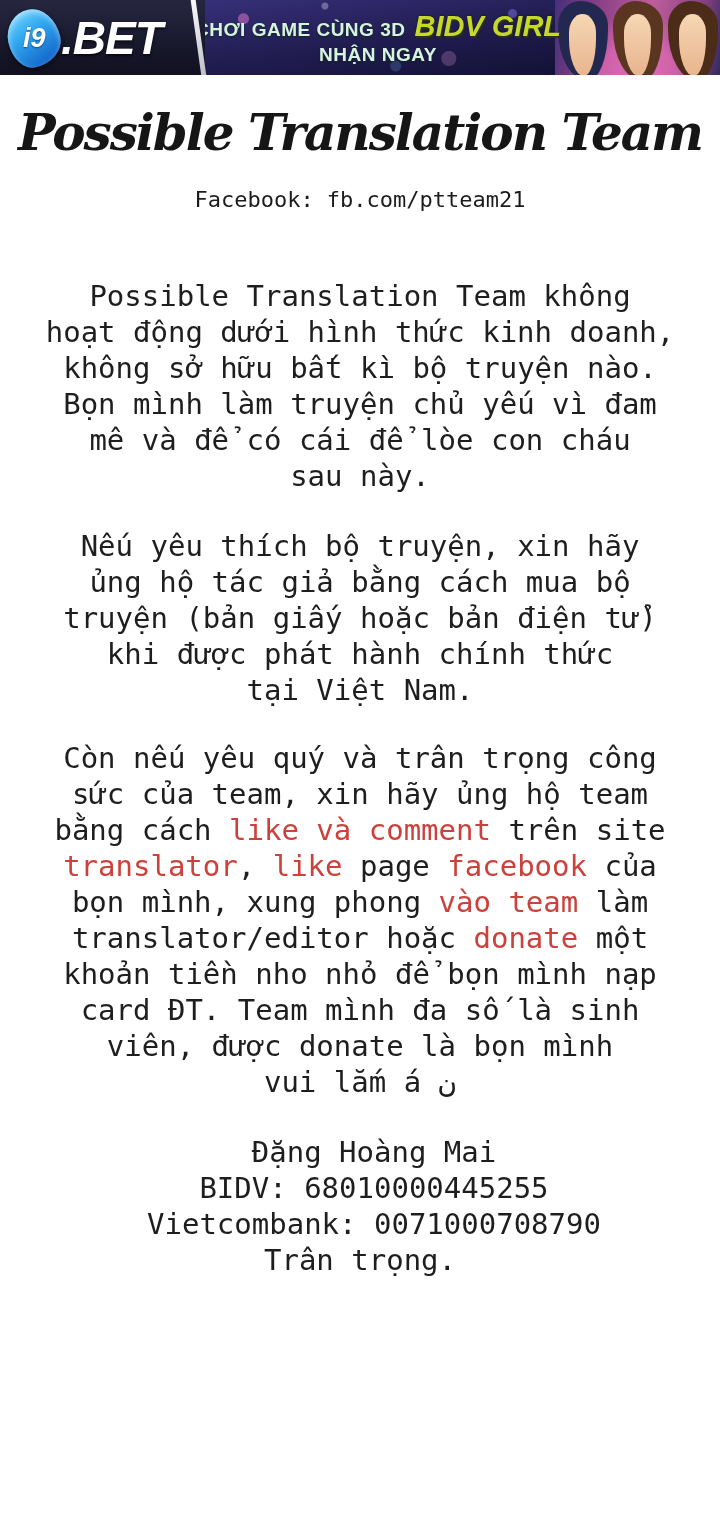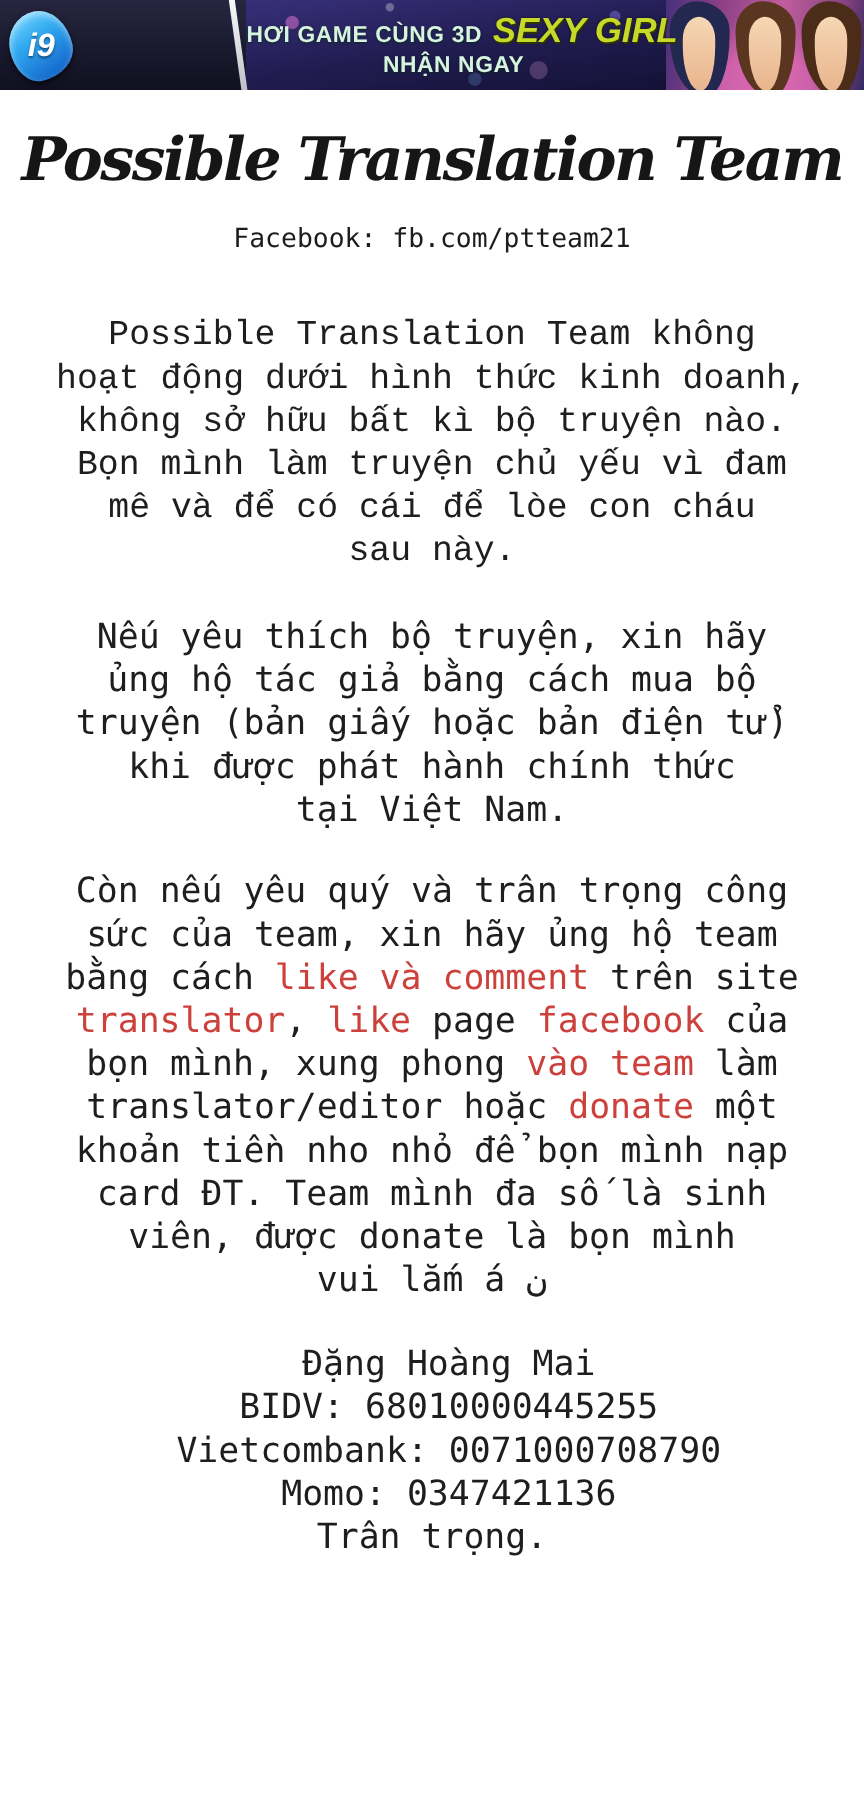--- a/index.html
+++ b/index.html
@@ -83,42 +83,43 @@
 
   
   .content{width:720px;text-align:center;}
   .title{
     margin:12px 0 0;white-space:nowrap;
     font:italic 700 50px/92px "DejaVu Serif",serif;
     letter-spacing:-2px;color:#161616;
   }
   .fb{font-size:22px;line-height:34px;margin-top:4px;color:#1c1c1c;}
   .para{white-space:pre-line;font-size:29px;line-height:36px;margin:0;color:#1e1e1e;}
-  .para.p1{margin-top:45px;font-family:Liberation Mono, monospace;}
+  .para.p1{margin-top:61px;}
   .para.p2{margin-top:34px;}
   .para.p3{margin-top:32px;}
   .para.p4{margin-top:50px;}
   .accounts{margin-top:34px;font-size:29px;line-height:36px;}
   .account-line{white-space:nowrap;padding-left:28px;}
   .closing{}
   .red{color:var(--accent-red,#cc413c);}
 </style>
 </head>
 <body>
 
 <a class="banner">
   <div class="banner-left">
     <div class="logo-blob">
       <span class="logo-i9">i9</span>
     </div>
+    <span class="brand-bet">.BET</span>
   </div>
   <div class="banner-mid">
     <div class="ad-line">
       <span class="ad-mint">CHƠI GAME CÙNG 3D</span>
-      <span class="ad-lime">SEXY GIRL</span>
+      <span class="ad-lime">BIDV GIRL</span>
     </div>
     <div class="ad-line">
       <span class="ad-mint">NHẬN NGAY</span>
     </div>
   </div>
   <div class="banner-divider"></div>
   <div class="banner-right">
     <div class="fig fig1">
         <div class="hair"></div>
         <div class="skin"></div>
@@ -157,17 +158,16 @@
 translator/editor hoặc </span><span class="red">donate</span><span> một
 khoản tiền nho nhỏ để bọn mình nạp
 card ĐT. Team mình đa số là sinh
 viên, được donate là bọn mình
 vui lắm á ن</span></p>
 
   <div class="accounts">
     <div class="account-line">Đặng Hoàng Mai</div>
     <div class="account-line">BIDV: 68010000445255</div>
     <div class="account-line">Vietcombank: 0071000708790</div>
-    <div class="account-line">Momo: 0347421136</div>
   </div>
 
   <p class="para closing">Trân trọng.</p>
 </div>
 
 </body></html>

